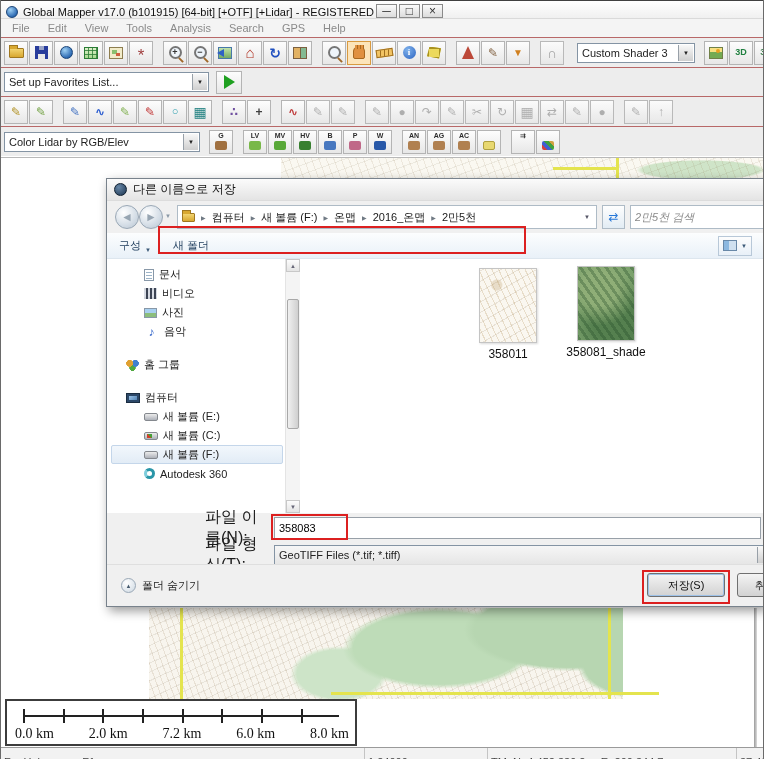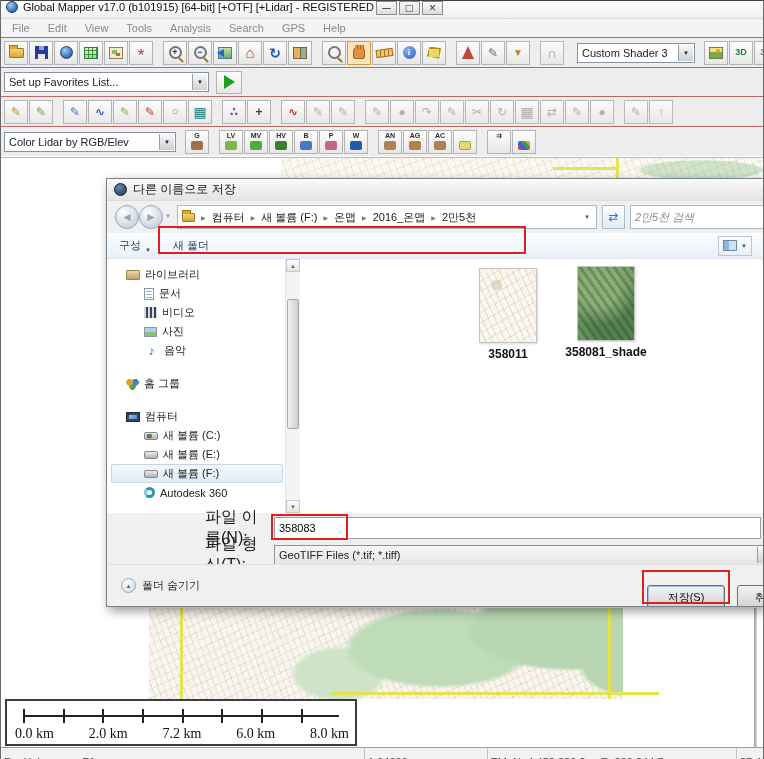--- a/index.html
+++ b/index.html
@@ -2,21 +2,21 @@
 <html><head>
 <meta charset="utf-8">
 <style>
   html,body{margin:0;padding:0;background:#888;}
   *{box-sizing:border-box;}
   .screen{position:relative;width:764px;height:759px;background:#fff;overflow:hidden;
     font-family:"Liberation Sans","DejaVu Sans",sans-serif;font-size:11px;color:#222;
     border-left:1px solid #6a6a6a;border-right:1px solid #6a6a6a;}
 
   
-  .titlebar{height:19px;display:flex;align-items:flex-start;padding:0 3px 0 5px;
+  .titlebar{height:19px;display:flex;align-items:flex-end;padding:0 3px 0 5px;
     background:linear-gradient(#ffffff,#f0f0f0);border-top:1px solid #404040;border-bottom:1px solid #dadada;}
   .titlebar .title-text{margin-left:5px;font-size:11px;color:#101010;white-space:nowrap;}
   .win-controls{margin-left:auto;display:flex;}
   .wc{width:21px;height:14px;margin-left:2px;border:1px solid #8a8a8a;background:linear-gradient(#fbfbfb,#dcdcdc);
     display:flex;align-items:center;justify-content:center;font-size:9px;color:#333;line-height:1;}
   .menubar{height:18px;display:flex;align-items:center;background:#f4f4f4;padding-left:2px;}
   .menu-item{padding:0 9px;color:#8a8a8a;}
   .redsep{height:1px;background:#b86868;}
 
   .tb{height:29px;display:flex;align-items:center;background:#ededed;padding:0 3px;overflow:hidden;white-space:nowrap;}
@@ -172,21 +172,21 @@
   .sb-item.lvl1{padding-left:32px;}
   .sb-item.sel{background:linear-gradient(#f2f7fc,#e2ecf6);border-color:#c4d6ea;}
   .sb-item.spacer{height:14px;}
   .sb-label{white-space:nowrap;}
   .vscroll{position:absolute;left:178px;top:0;bottom:0;width:15px;background:#f4f4f4;border-left:1px solid #e4e4e4;}
   .vs-arrow{position:absolute;left:0;right:0;height:13px;display:flex;align-items:center;justify-content:center;
     font-size:6px;color:#667;background:linear-gradient(#fcfcfc,#e4e4e4);border:1px solid #c8c8c8;}
   .vs-arrow.up{top:0;} .vs-arrow.dn{bottom:0;}
   .vthumb{position:absolute;left:1px;width:12px;top:40px;height:130px;border:1px solid #a8a8a8;border-radius:2px;
     background:linear-gradient(90deg,#f0f0f0,#cfcfcf);}
-  .files-col{position:absolute;left:196px;right:16px;top:0;bottom:0;font-weight:bold;}
+  .files-col{position:absolute;left:196px;right:16px;top:0;bottom:0;}
   .file-item{position:absolute;width:90px;}
   .thumb{width:58px;height:75px;margin:0 auto;border:1px solid #c4c4c4;box-shadow:1px 1px 2px rgba(0,0,0,.15);}
   .th-topo{background:
     radial-gradient(circle at 30% 22%,rgba(190,160,110,.30) 0 7%,transparent 9%),
     repeating-linear-gradient(65deg,transparent 0 5px,rgba(190,160,110,.30) 5px 6px),
     repeating-linear-gradient(-30deg,transparent 0 8px,rgba(170,150,120,.22) 8px 9px),
     #faf7f0;}
   .th-shade{background:
     repeating-linear-gradient(55deg,rgba(30,70,35,.30) 0 3px,transparent 3px 7px),
     radial-gradient(circle at 40% 30%,#8fae77 0 28%,transparent 60%),
@@ -196,21 +196,21 @@
   .dlg-row{position:absolute;left:0;right:0;height:24px;display:flex;align-items:center;}
   .rowlab{position:absolute;left:98px;width:66px;font-size:16px;color:#1a1a1a;}
   .fninput{position:absolute;left:167px;width:487px;height:22px;border:1px solid #98a0a8;background:#fff;
     font-size:11px;padding:0 4px;outline:none;font-family:"Liberation Sans","DejaVu Sans",sans-serif;}
   .ftcombo{position:absolute;left:167px;width:500px;}
   .dlg-bottom{position:absolute;left:0;right:0;bottom:0;height:42px;background:#f0f0f0;border-top:1px solid #dfdfdf;}
   .hidefold{position:absolute;left:14px;top:13px;display:flex;align-items:center;color:#1a1a1a;}
   .hf-circ{width:15px;height:15px;border-radius:50%;border:1px solid #9aa8b6;margin-right:6px;
     background:radial-gradient(circle at 35% 30%,#fff,#cdd8e2);display:flex;align-items:center;justify-content:center;
     font-size:6px;color:#44586c;}
-  .btn{position:absolute;top:20px;height:24px;border:1px solid #707070;border-radius:3px;
+  .btn{position:absolute;top:8px;height:24px;border:1px solid #707070;border-radius:3px;
     background:linear-gradient(#f4f4f4,#e4e4e4 45%,#d2d2d2);display:flex;align-items:center;justify-content:center;
     font-size:11px;color:#111;text-align:right;}
   .btn.save{left:540px;width:78px;box-shadow:inset 0 0 0 1px #9ec2e8;}
   .btn.cancel{left:630px;width:58px;}
   .redbox{position:absolute;border:2px solid #dc2020;z-index:9;pointer-events:none;}
 </style>
 </head>
 <body>
 
 <div class="screen">
@@ -360,21 +360,21 @@
           <span class="g" style="color:#a8a8a8">●</span>
         </span><span class="tbtn gap dis">
           <span class="g" style="color:#a8a8a8">✎</span>
         </span><span class="tbtn dis">
           <span class="g" style="color:#a8a8a8">↑</span>
         </span></span>
   </div>
   <div class="redsep"></div>
 
   <div class="tb">
-    <div class="combo" style="width:172px;">
+    <div class="combo" style="width:196px;">
       <span class="combo-text">Color Lidar by RGB/Elev</span>
       <span class="combo-btn"></span>
     </div>
     <span class="rep">
       
     <span class="tbtn lid gap">
           <span class="ll">G</span>
           <span class="blob" style="background:#a07040"></span>
         </span><span class="tbtn lid gap">
           <span class="ll">LV</span>
@@ -503,24 +503,20 @@
       </span>
       <span class="viewbtn">
         <span class="c-view"></span>
           <span class="dda">▼</span>
       </span>
     </div>
 
     <div class="dlg-content">
       <div class="sb-col rep-wrap">
 
-      <div class="sb-item lvl0">
-            <span class="sic c-lib"></span>
-            <span class="sb-label">라이브러리</span>
-          </div>
           <div class="sb-item lvl1">
             <span class="sic c-doc"></span>
             <span class="sb-label">문서</span>
           </div>
           <div class="sb-item lvl1">
             <span class="sic c-film"></span>
             <span class="sb-label">비디오</span>
           </div>
           <div class="sb-item lvl1">
             <span class="sic c-pic"></span>
@@ -540,26 +536,26 @@
           </div>
           <div class="sb-item spacer">
 
             <span class="sb-label"></span>
           </div>
           <div class="sb-item lvl0">
             <span class="sic c-comp"></span>
             <span class="sb-label">컴퓨터</span>
           </div>
           <div class="sb-item lvl1">
+            <span class="sic c-drive"></span>
+            <span class="sb-label">새 볼륨 (E:)</span>
+          </div>
+          <div class="sb-item lvl1">
             <span class="sic c-drive sys"></span>
             <span class="sb-label">새 볼륨 (C:)</span>
-          </div>
-          <div class="sb-item lvl1">
-            <span class="sic c-drive"></span>
-            <span class="sb-label">새 볼륨 (E:)</span>
           </div>
           <div class="sb-item lvl1 sel">
             <span class="sic c-drive"></span>
             <span class="sb-label">새 볼륨 (F:)</span>
           </div>
           <div class="sb-item lvl1">
             <span class="sic c-a360"></span>
             <span class="sb-label">Autodesk 360</span>
           </div>
         </div>

